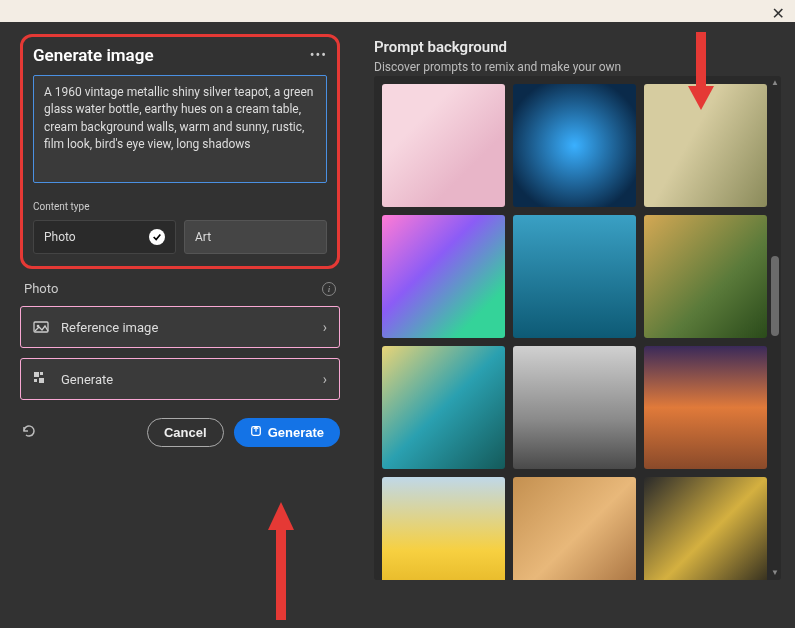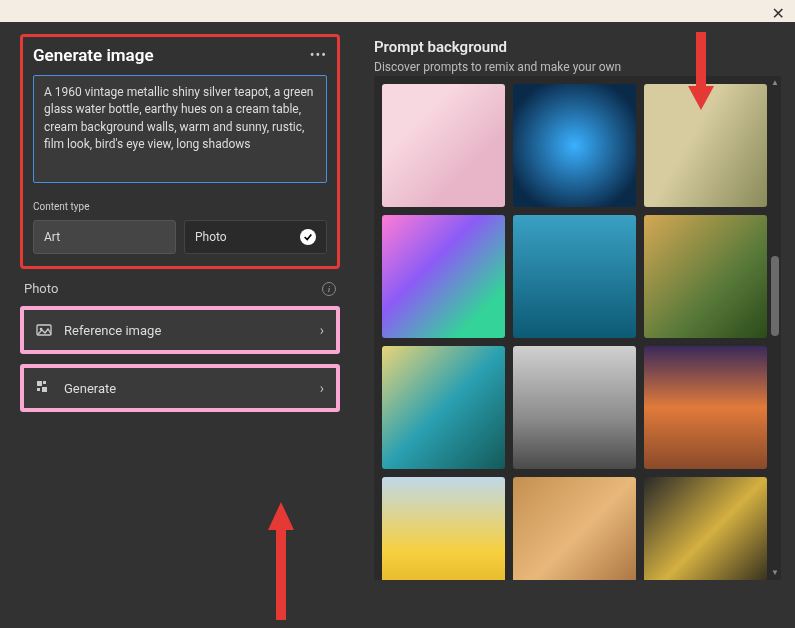--- a/index.html
+++ b/index.html
@@ -30,21 +30,21 @@
     height: 606px;
   }
   .left-panel {
     width: 360px;
     padding: 12px 20px 20px 20px;
     color: #e8e8e8;
     position: relative;
   }
   .red-box {
     border: 3px solid #e53935;
-    border-radius: 4px;
+    border-radius: 12px;
     padding: 8px 10px 12px 10px;
     margin-bottom: 10px;
   }
   .gen-header {
     display: flex;
     justify-content: space-between;
     align-items: center;
     margin-bottom: 10px;
   }
   .gen-title {
@@ -115,21 +115,21 @@
     width: 14px; height: 14px;
     border: 1px solid #888;
     border-radius: 50%;
     display: flex; align-items: center; justify-content: center;
     font-size: 9px; color: #aaa;
     font-style: italic;
     font-family: serif;
   }
   .list-btn {
     background: #3a3a3a;
-    border: 4px solid #f9a8d4;
+    border: 1px solid #f9a8d4;
     border-radius: 3px;
     padding: 12px 12px;
     margin-bottom: 10px;
     display: flex;
     align-items: center;
     justify-content: space-between;
     cursor: pointer;
     color: #ddd;
     font-size: 13px;
   }
@@ -261,30 +261,30 @@
 
   <div class="left-panel">
     <div class="red-box">
       <div class="gen-header">
         <div class="gen-title">Generate image</div>
         <div class="dots">•••</div>
       </div>
       <textarea class="prompt-box" style="">A 1960 vintage metallic shiny silver teapot, a green glass water bottle, earthy hues on a cream table, cream background walls, warm and sunny, rustic, film look, bird's eye view, long shadows</textarea>
       <div class="ct-label">Content type</div>
       <div class="ct-row">
-        <div class="ct-btn">
-          <span>Art</span>
-        </div>
         <div class="ct-btn dark">
           <span>Photo</span>
           <span class="check-circle">
             <svg viewBox="0 0 12 12">
                 <path d="M2 6 L5 9 L10 3" stroke="#000" stroke-width="2" fill="none"></path>
               </svg>
           </span>
+        </div>
+        <div class="ct-btn">
+          <span>Art</span>
         </div>
       </div>
     </div>
 
     <div class="style-row">
       <span>Photo</span>
       <span class="info-i">i</span>
     </div>
 
     <div class="list-btn">
@@ -309,20 +309,40 @@
               <rect x="7" y="1" width="3" height="3" fill="#ccc"></rect>
               <rect x="1" y="8" width="3" height="3" fill="#ccc"></rect>
               <rect x="6" y="7" width="5" height="5" fill="#ccc"></rect>
             </svg>
         </span>
         <span>Generate</span>
       </div>
       <span class="chev">›</span>
     </div>
 
+    <div class="footer-row">
+      <span class="undo">
+        <svg viewBox="0 0 16 16" width="16" height="16">
+            <path d="M4 8 A5 5 0 1 1 6 12" fill="none" stroke="#bbb" stroke-width="1.5"></path>
+            <path d="M4 4 L4 8 L8 8" fill="none" stroke="#bbb" stroke-width="1.5"></path>
+          </svg>
+      </span>
+      <div class="btn-group">
+        <button class="btn-cancel">Cancel</button>
+        <button class="btn-generate">
+          <span>
+            <svg viewBox="0 0 14 14" width="12" height="12">
+                <rect x="2" y="2" width="10" height="10" rx="2" fill="none" stroke="#fff" stroke-width="1.5"></rect>
+                <path d="M7 0 L7 6 M4.5 3.5 L7 6 L9.5 3.5" stroke="#fff" stroke-width="1.5" fill="none" transform="rotate(180 7 4)"></path>
+              </svg>
+          </span>
+          <span>Generate</span>
+        </button>
+      </div>
+    </div>
   </div>
 
   <div class="right-panel">
     <div class="inspiration-title">Prompt background</div>
     <div class="inspiration-sub">Discover prompts to remix and make your own</div>
     <div class="scroll-wrap">
       <div class="grid">
         <div class="thumb t1"></div>
         <div class="thumb t2"></div>
         <div class="thumb t3"></div>

